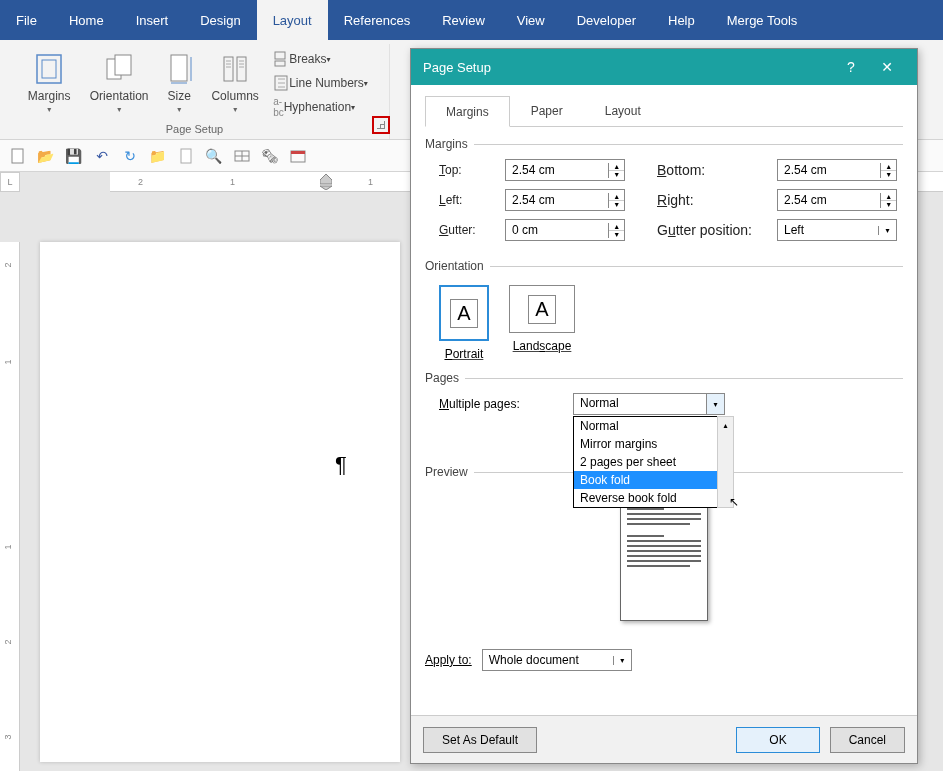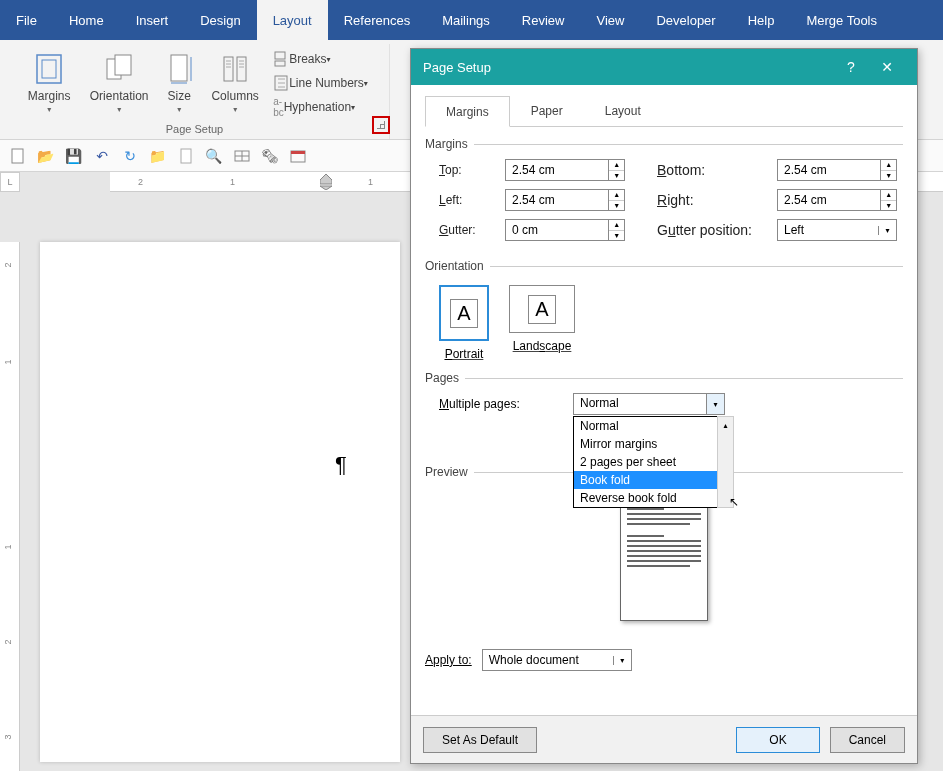--- a/index.html
+++ b/index.html
@@ -43,21 +43,21 @@
 .dlg-title .help, .dlg-title .close { width: 36px; height: 36px; display:flex; align-items:center; justify-content:center; cursor:pointer; font-size:14px; }
 .dlg-body { padding: 10px 14px 0 14px; flex:1; overflow:hidden; display:flex; flex-direction:column; }
 .tabs { display: flex; border-bottom: 1px solid #ccc; height: 32px; margin-bottom: 10px; }
 .tab { padding: 0 20px; font-size: 12px; color: #444; display:flex; align-items:center; cursor:pointer; border:1px solid transparent; }
 .tab.active { border:1px solid #ccc; border-bottom:1px solid #fff; background:#fff; position:relative; top:1px; }
 fieldset { border:none; border-top:1px solid #ccc; margin-bottom:10px; padding-top:8px; }
 fieldset legend { font-size:12px; color:#444; padding-right:6px; }
 .row { display:flex; align-items:center; gap:10px; margin-bottom:8px; padding-left:14px; }
 .lbl { font-size:12px; color:#222; width: 56px; }
 .lbl-wide { font-size:14px; color:#222; width: 110px; }
-.spin { display:flex; border:1px solid #888; height:22px; width:120px; }
+.spin { display:flex; border:1px solid #888; height:22px; width:120px;align-items:center; }
 .spin input { border:none; width:100%; font-size:12px; padding:0 6px; outline:none; }
 .spin .arrows { width:18px; border-left:1px solid #888; display:flex; flex-direction:column; }
 .spin .arrows div { flex:1; display:flex; align-items:center; justify-content:center; font-size:7px; cursor:pointer; border-bottom:1px solid #ccc;}
 .spin .arrows div:last-child{border-bottom:none;}
 .combo { display:flex; border:1px solid #888; height:22px; width:120px; align-items:center; }
 .combo span { flex:1; font-size:12px; padding:0 6px; }
 .combo .drop { width:18px; border-left:1px solid #888; display:flex; align-items:center; justify-content:center; font-size:8px; cursor:pointer;}
 .orient-row { display:flex; gap:20px; padding-left:14px; padding-top:4px; }
 .orient-btn { display:flex; flex-direction:column; align-items:center; gap:6px; cursor:pointer; }
 .orient-btn .box { width:56px; height:52px; border:1px solid #888; display:flex; align-items:center; justify-content:center; font-size:20px; font-family:Georgia,serif; }
@@ -99,21 +99,20 @@
 </head>
 <body>
 
 <div class="menu-bar">
   <div class="menu-item">File</div>
   <div class="menu-item">Home</div>
   <div class="menu-item">Insert</div>
   <div class="menu-item">Design</div>
   <div class="menu-item active">Layout</div>
   <div class="menu-item">References</div>
-  <div class="menu-item">Mailings</div>
   <div class="menu-item">Review</div>
   <div class="menu-item">View</div>
   <div class="menu-item">Developer</div>
   <div class="menu-item">Help</div>
   <div class="menu-item">Merge Tools</div>
 </div>
 
 <div class="ribbon">
   <div class="ribbon-group" style="width:390px;">
     <div class="ribbon-group-items">

